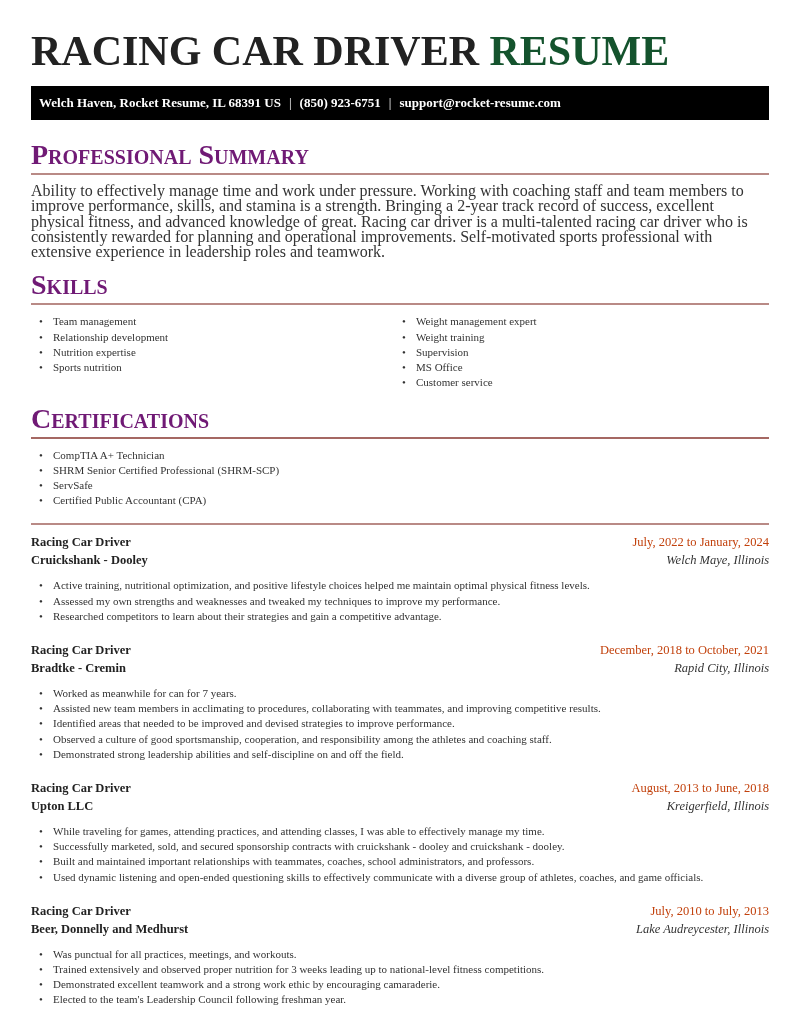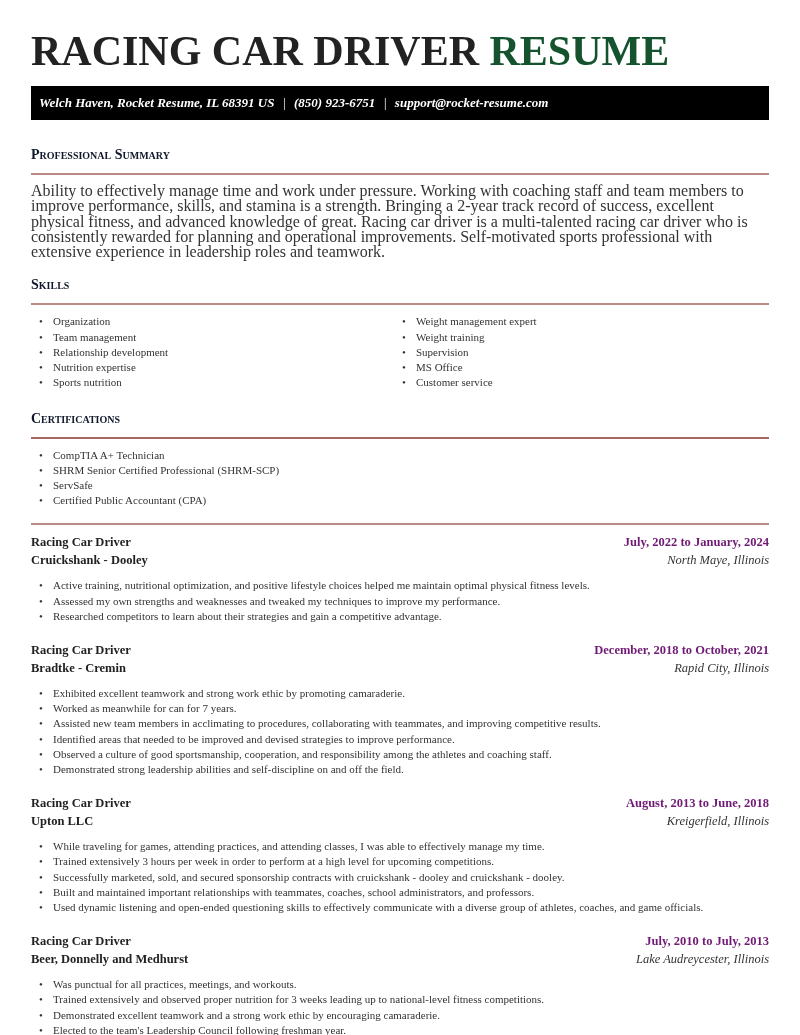--- a/index.html
+++ b/index.html
@@ -27,29 +27,28 @@
     margin-top: 12px;
     background: #000000;
     color: #ffffff;
     height: 34px;
     padding: 8px 8px;
     display: flex;
     align-items: center;
     font-size: 13px;
     font-weight: bold;
     white-space: nowrap;
-    font-style: italic;
   }
   .contact-bar .sep { padding: 0 8px; font-weight: normal; }
 
   .section-title {
-    font-size: 14px;
+    font-size: 28px;
     font-weight: bold;
     font-variant: small-caps;
-    color: #0f172a;
+    color: #701a75;
     line-height: 26px;
   }
   .rule {
     height: 2px;
     background: #b98a86;
     margin-top: 5px;
   }
   .rule.dark { background: #a56863; }
 
   .summary-text {
@@ -83,21 +82,21 @@
   .skills-cols ul { width: 363px; }
 
   .job { margin-top: 0; }
   .job-row {
     display: flex;
     justify-content: space-between;
     font-size: 12.5px;
     line-height: 18px;
   }
   .job-title, .job-company { font-weight: bold; color: #222222; }
-  .job-dates { color: #701a75; font-weight: bold; }
+  .job-dates { color: #c2410c; }
   .job-location { font-style: italic; color: #333333; }
   .job ul.bullets { margin-top: 9px; }
 </style>
 </head>
 <body>
 
 <div class="page">
 
   <h1 class="title"><span>RACING CAR DRIVER</span> <span class="accent">RESUME</span></h1>
 
@@ -113,21 +112,20 @@
     <h2 class="section-title">Professional Summary</h2>
     <div class="rule"></div>
     <p class="summary-text">Ability to effectively manage time and work under pressure. Working with coaching staff and team members to improve performance, skills, and stamina is a strength. Bringing a 2-year track record of success, excellent physical fitness, and advanced knowledge of great. Racing car driver is a multi-talented racing car driver who is consistently rewarded for planning and operational improvements. Self-motivated sports professional with extensive experience in leadership roles and teamwork.</p>
   </section>
 
   <section style="margin-top:13px;">
     <h2 class="section-title">Skills</h2>
     <div class="rule"></div>
     <div class="skills-cols">
       <ul class="bullets">
-        <li>Organization</li>
         <li>Team management</li>
         <li>Relationship development</li>
         <li>Nutrition expertise</li>
         <li>Sports nutrition</li>
       </ul>
       <ul class="bullets">
         <li>Weight management expert</li>
         <li>Weight training</li>
         <li>Supervision</li>
         <li>MS Office</li>
@@ -150,60 +148,58 @@
   <section style="margin-top:15px;">
     <div class="rule"></div>
 
     <div class="job" style="margin-top:8px;">
       <div class="job-row">
         <span class="job-title">Racing Car Driver</span>
         <span class="job-dates">July, 2022 to January, 2024</span>
       </div>
       <div class="job-row">
         <span class="job-company">Cruickshank - Dooley</span>
-        <span class="job-location">North Maye, Illinois</span>
+        <span class="job-location">Welch Maye, Illinois</span>
       </div>
       <ul class="bullets">
         <li>Active training, nutritional optimization, and positive lifestyle choices helped me maintain optimal physical fitness levels.</li>
         <li>Assessed my own strengths and weaknesses and tweaked my techniques to improve my performance.</li>
         <li>Researched competitors to learn about their strategies and gain a competitive advantage.</li>
       </ul>
     </div>
 
     <div class="job" style="margin-top:17px;">
       <div class="job-row">
         <span class="job-title">Racing Car Driver</span>
         <span class="job-dates">December, 2018 to October, 2021</span>
       </div>
       <div class="job-row">
         <span class="job-company">Bradtke - Cremin</span>
         <span class="job-location">Rapid City, Illinois</span>
       </div>
       <ul class="bullets">
-        <li>Exhibited excellent teamwork and strong work ethic by promoting camaraderie.</li>
         <li>Worked as meanwhile for can for 7 years.</li>
         <li>Assisted new team members in acclimating to procedures, collaborating with teammates, and improving competitive results.</li>
         <li>Identified areas that needed to be improved and devised strategies to improve performance.</li>
         <li>Observed a culture of good sportsmanship, cooperation, and responsibility among the athletes and coaching staff.</li>
         <li>Demonstrated strong leadership abilities and self-discipline on and off the field.</li>
       </ul>
     </div>
 
     <div class="job" style="margin-top:17px;">
       <div class="job-row">
         <span class="job-title">Racing Car Driver</span>
         <span class="job-dates">August, 2013 to June, 2018</span>
       </div>
       <div class="job-row">
         <span class="job-company">Upton LLC</span>
         <span class="job-location">Kreigerfield, Illinois</span>
       </div>
       <ul class="bullets">
         <li>While traveling for games, attending practices, and attending classes, I was able to effectively manage my time.</li>
-        <li>Trained extensively 3 hours per week in order to perform at a high level for upcoming competitions.</li>
         <li>Successfully marketed, sold, and secured sponsorship contracts with cruickshank - dooley and cruickshank - dooley.</li>
         <li>Built and maintained important relationships with teammates, coaches, school administrators, and professors.</li>
         <li>Used dynamic listening and open-ended questioning skills to effectively communicate with a diverse group of athletes, coaches, and game officials.</li>
       </ul>
     </div>
 
     <div class="job" style="margin-top:17px;">
       <div class="job-row">
         <span class="job-title">Racing Car Driver</span>
         <span class="job-dates">July, 2010 to July, 2013</span>

